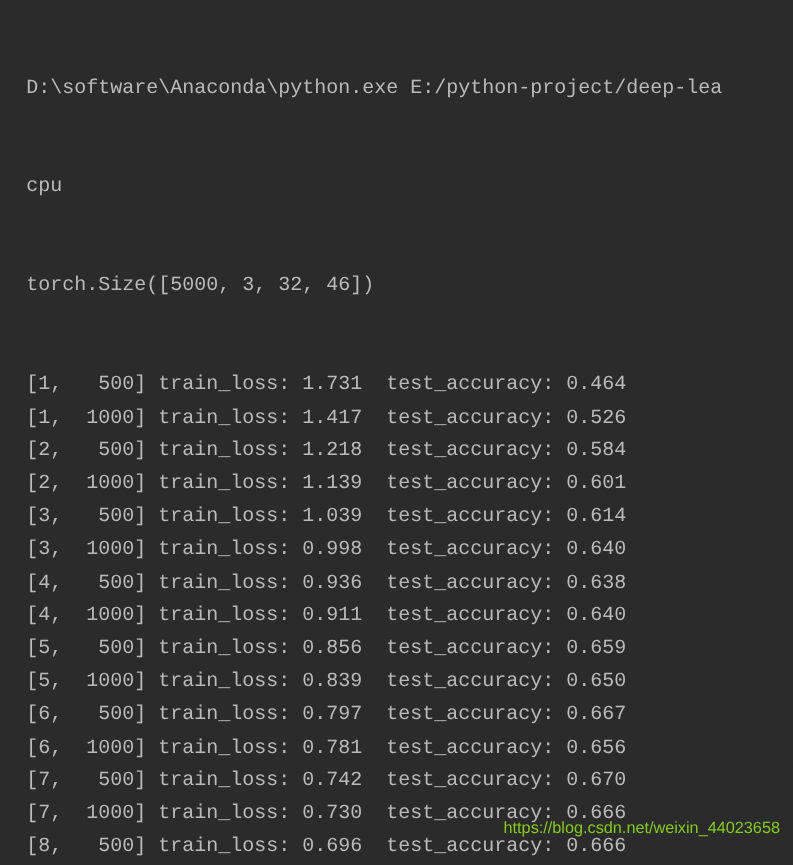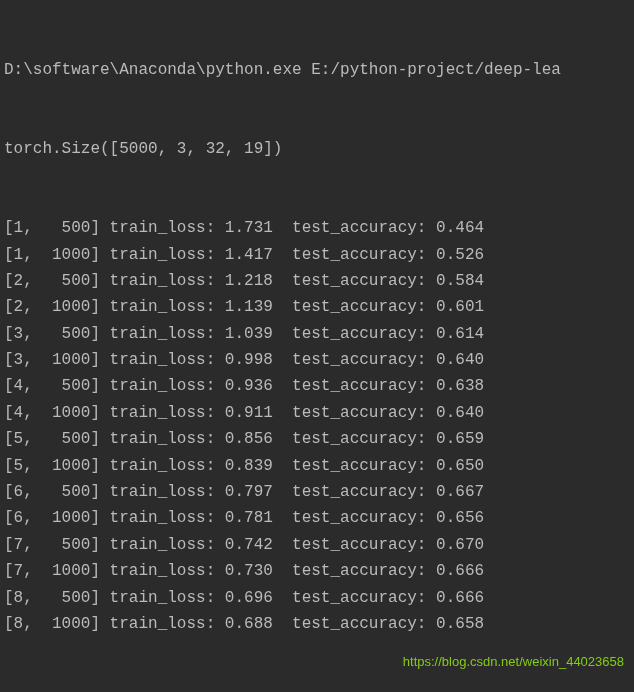--- a/index.html
+++ b/index.html
@@ -16,33 +16,35 @@
       width: 634px;
       height: 692px;
       overflow: hidden;
       padding: 4px 0 0 4px;
     }
     .terminal {
       white-space: pre;
     }
     .line {
       display: block;
+      margin-left: 17px;
     }
     .watermark {
       position: absolute;
       bottom: 20px;
       right: 10px;
       font-size: 13px;
       color: #84cc16;
       font-family: Arial, sans-serif;
     }
   </style>
 </head>
 <body>
 
 <div class="terminal">
   <span class="line">D:\software\Anaconda\python.exe E:/python-project/deep-lea</span>
-  <span class="line">torch.Size([5000, 3, 32, 19])</span>
+  <span class="line">cpu</span>
+  <span class="line">torch.Size([5000, 3, 32, 46])</span>
   <div id="log-container"><span class="line">[1,   500] train_loss: 1.731  test_accuracy: 0.464</span><span class="line">[1,  1000] train_loss: 1.417  test_accuracy: 0.526</span><span class="line">[2,   500] train_loss: 1.218  test_accuracy: 0.584</span><span class="line">[2,  1000] train_loss: 1.139  test_accuracy: 0.601</span><span class="line">[3,   500] train_loss: 1.039  test_accuracy: 0.614</span><span class="line">[3,  1000] train_loss: 0.998  test_accuracy: 0.640</span><span class="line">[4,   500] train_loss: 0.936  test_accuracy: 0.638</span><span class="line">[4,  1000] train_loss: 0.911  test_accuracy: 0.640</span><span class="line">[5,   500] train_loss: 0.856  test_accuracy: 0.659</span><span class="line">[5,  1000] train_loss: 0.839  test_accuracy: 0.650</span><span class="line">[6,   500] train_loss: 0.797  test_accuracy: 0.667</span><span class="line">[6,  1000] train_loss: 0.781  test_accuracy: 0.656</span><span class="line">[7,   500] train_loss: 0.742  test_accuracy: 0.670</span><span class="line">[7,  1000] train_loss: 0.730  test_accuracy: 0.666</span><span class="line">[8,   500] train_loss: 0.696  test_accuracy: 0.666</span><span class="line">[8,  1000] train_loss: 0.688  test_accuracy: 0.658</span></div>
   
 </div>
 
 <div class="watermark">https://blog.csdn.net/weixin_44023658</div>
 
 </body></html>

